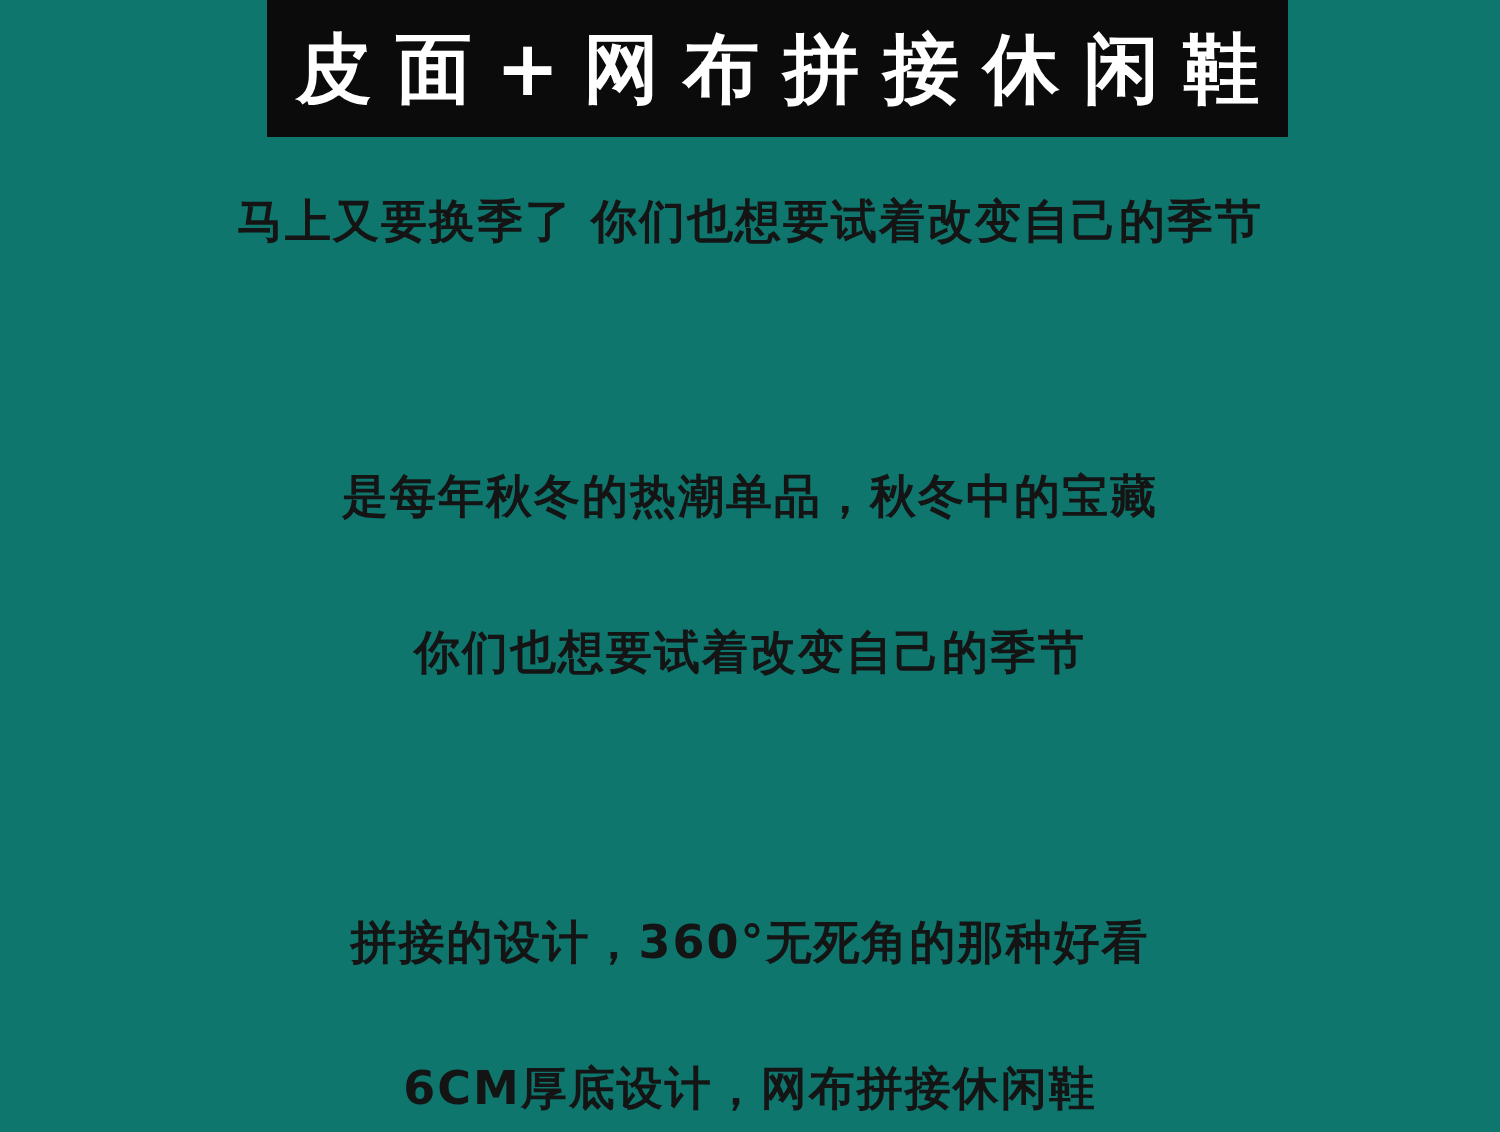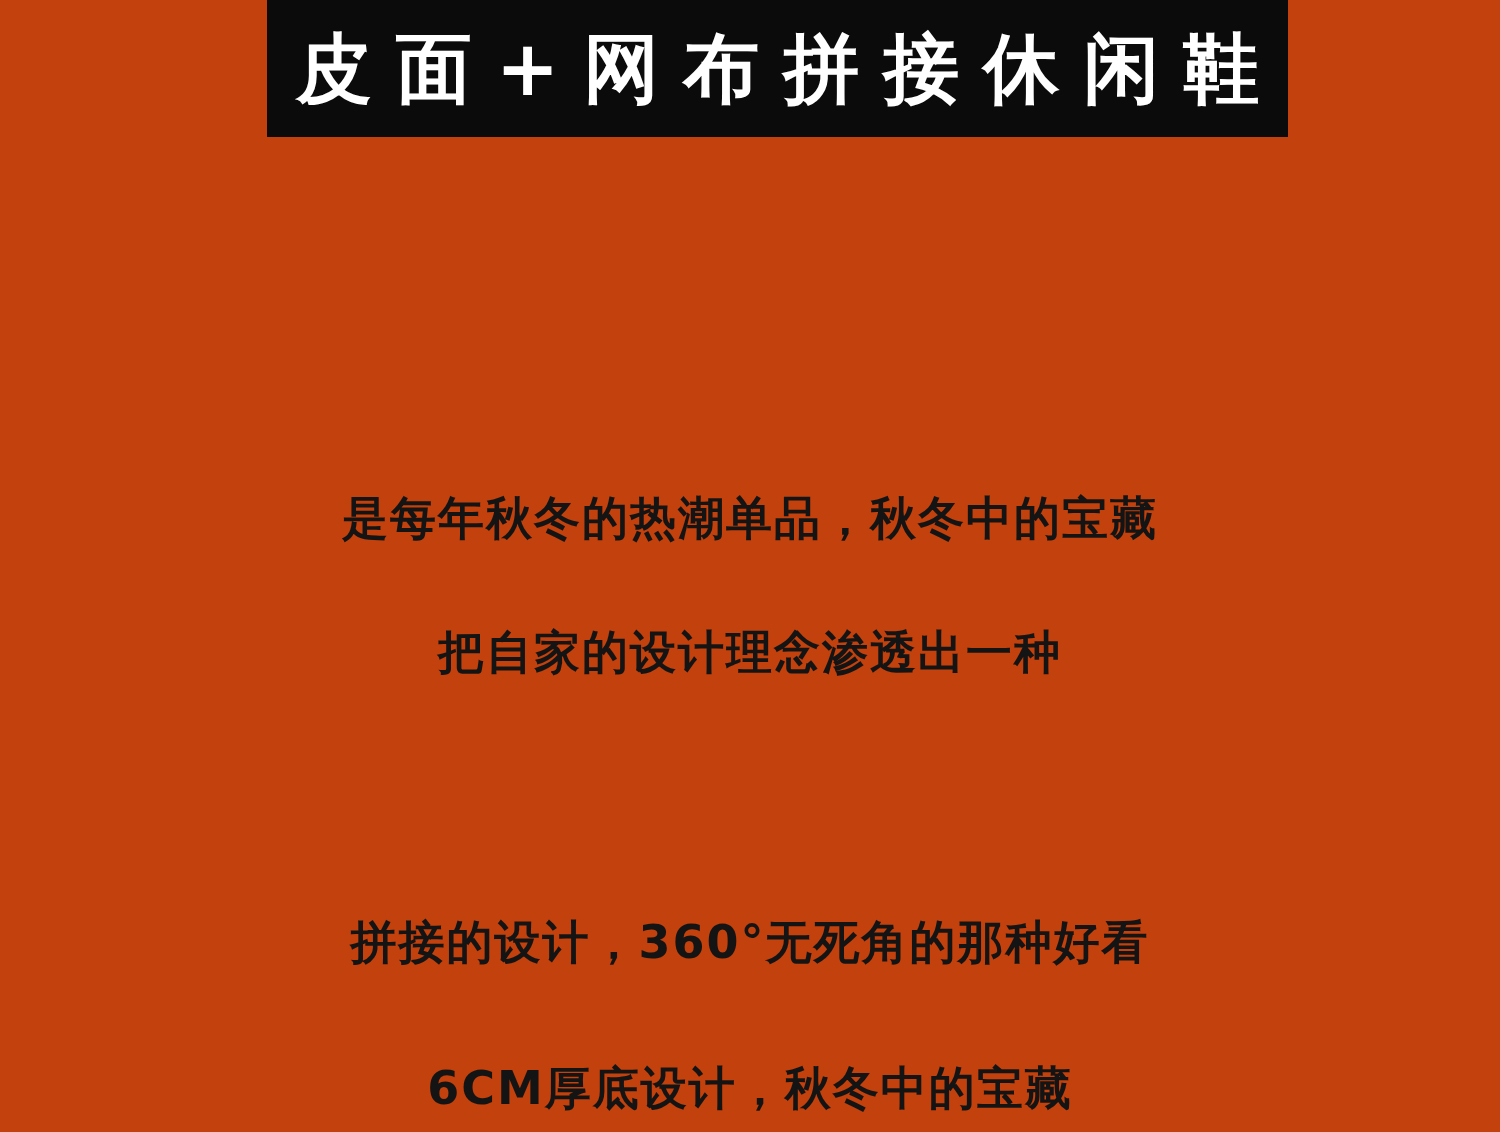--- a/index.html
+++ b/index.html
@@ -7,21 +7,21 @@
     width: 1500px;
     height: 1132px;
     background: #ffffff;
     font-family: "DejaVu Sans", sans-serif;
     overflow: hidden;
   }
   .page {
     position: relative;
     width: 1500px;
     height: 1132px;
-    background: #c2410c;
+    background: #0f766e;
   }
   .banner {
     position: absolute;
     left: 267px;
     top: 0;
     width: 1021px;
     height: 137px;
     background: #0b0b0b;
     display: flex;
     align-items: center;
@@ -43,39 +43,40 @@
     text-align: center;
     color: #141414;
     font-size: 46px;
     font-weight: 700;
     letter-spacing: 2px;
     line-height: 48px;
     white-space: nowrap;
   }
   .line-0 { top: 197px; }
   .line-1 { top: 340px; }
-  .line-2 { top: 494px; }
+  .line-2 { top: 472px; }
   .line-3 { top: 628px; }
   .line-4 { top: 774px; }
   .line-5 { top: 918px; }
   .line-6 { top: 1064px; }
 </style>
 </head>
 <body>
 
 <div class="page">
 
   <div class="banner">
     <div class="banner-title">皮面+网布拼接休闲鞋</div>
   </div>
 
+  <p class="desc-line line-0">马上又要换季了 你们也想要试着改变自己的季节</p>
 
 
   <p class="desc-line line-2">是每年秋冬的热潮单品，秋冬中的宝藏</p>
 
-  <p class="desc-line line-3">把自家的设计理念渗透出一种</p>
+  <p class="desc-line line-3">你们也想要试着改变自己的季节</p>
 
 
   <p class="desc-line line-5">拼接的设计，360°无死角的那种好看</p>
 
-  <p class="desc-line line-6">6CM厚底设计，秋冬中的宝藏</p>
+  <p class="desc-line line-6">6CM厚底设计，网布拼接休闲鞋</p>
 
 </div>
 
 </body></html>

